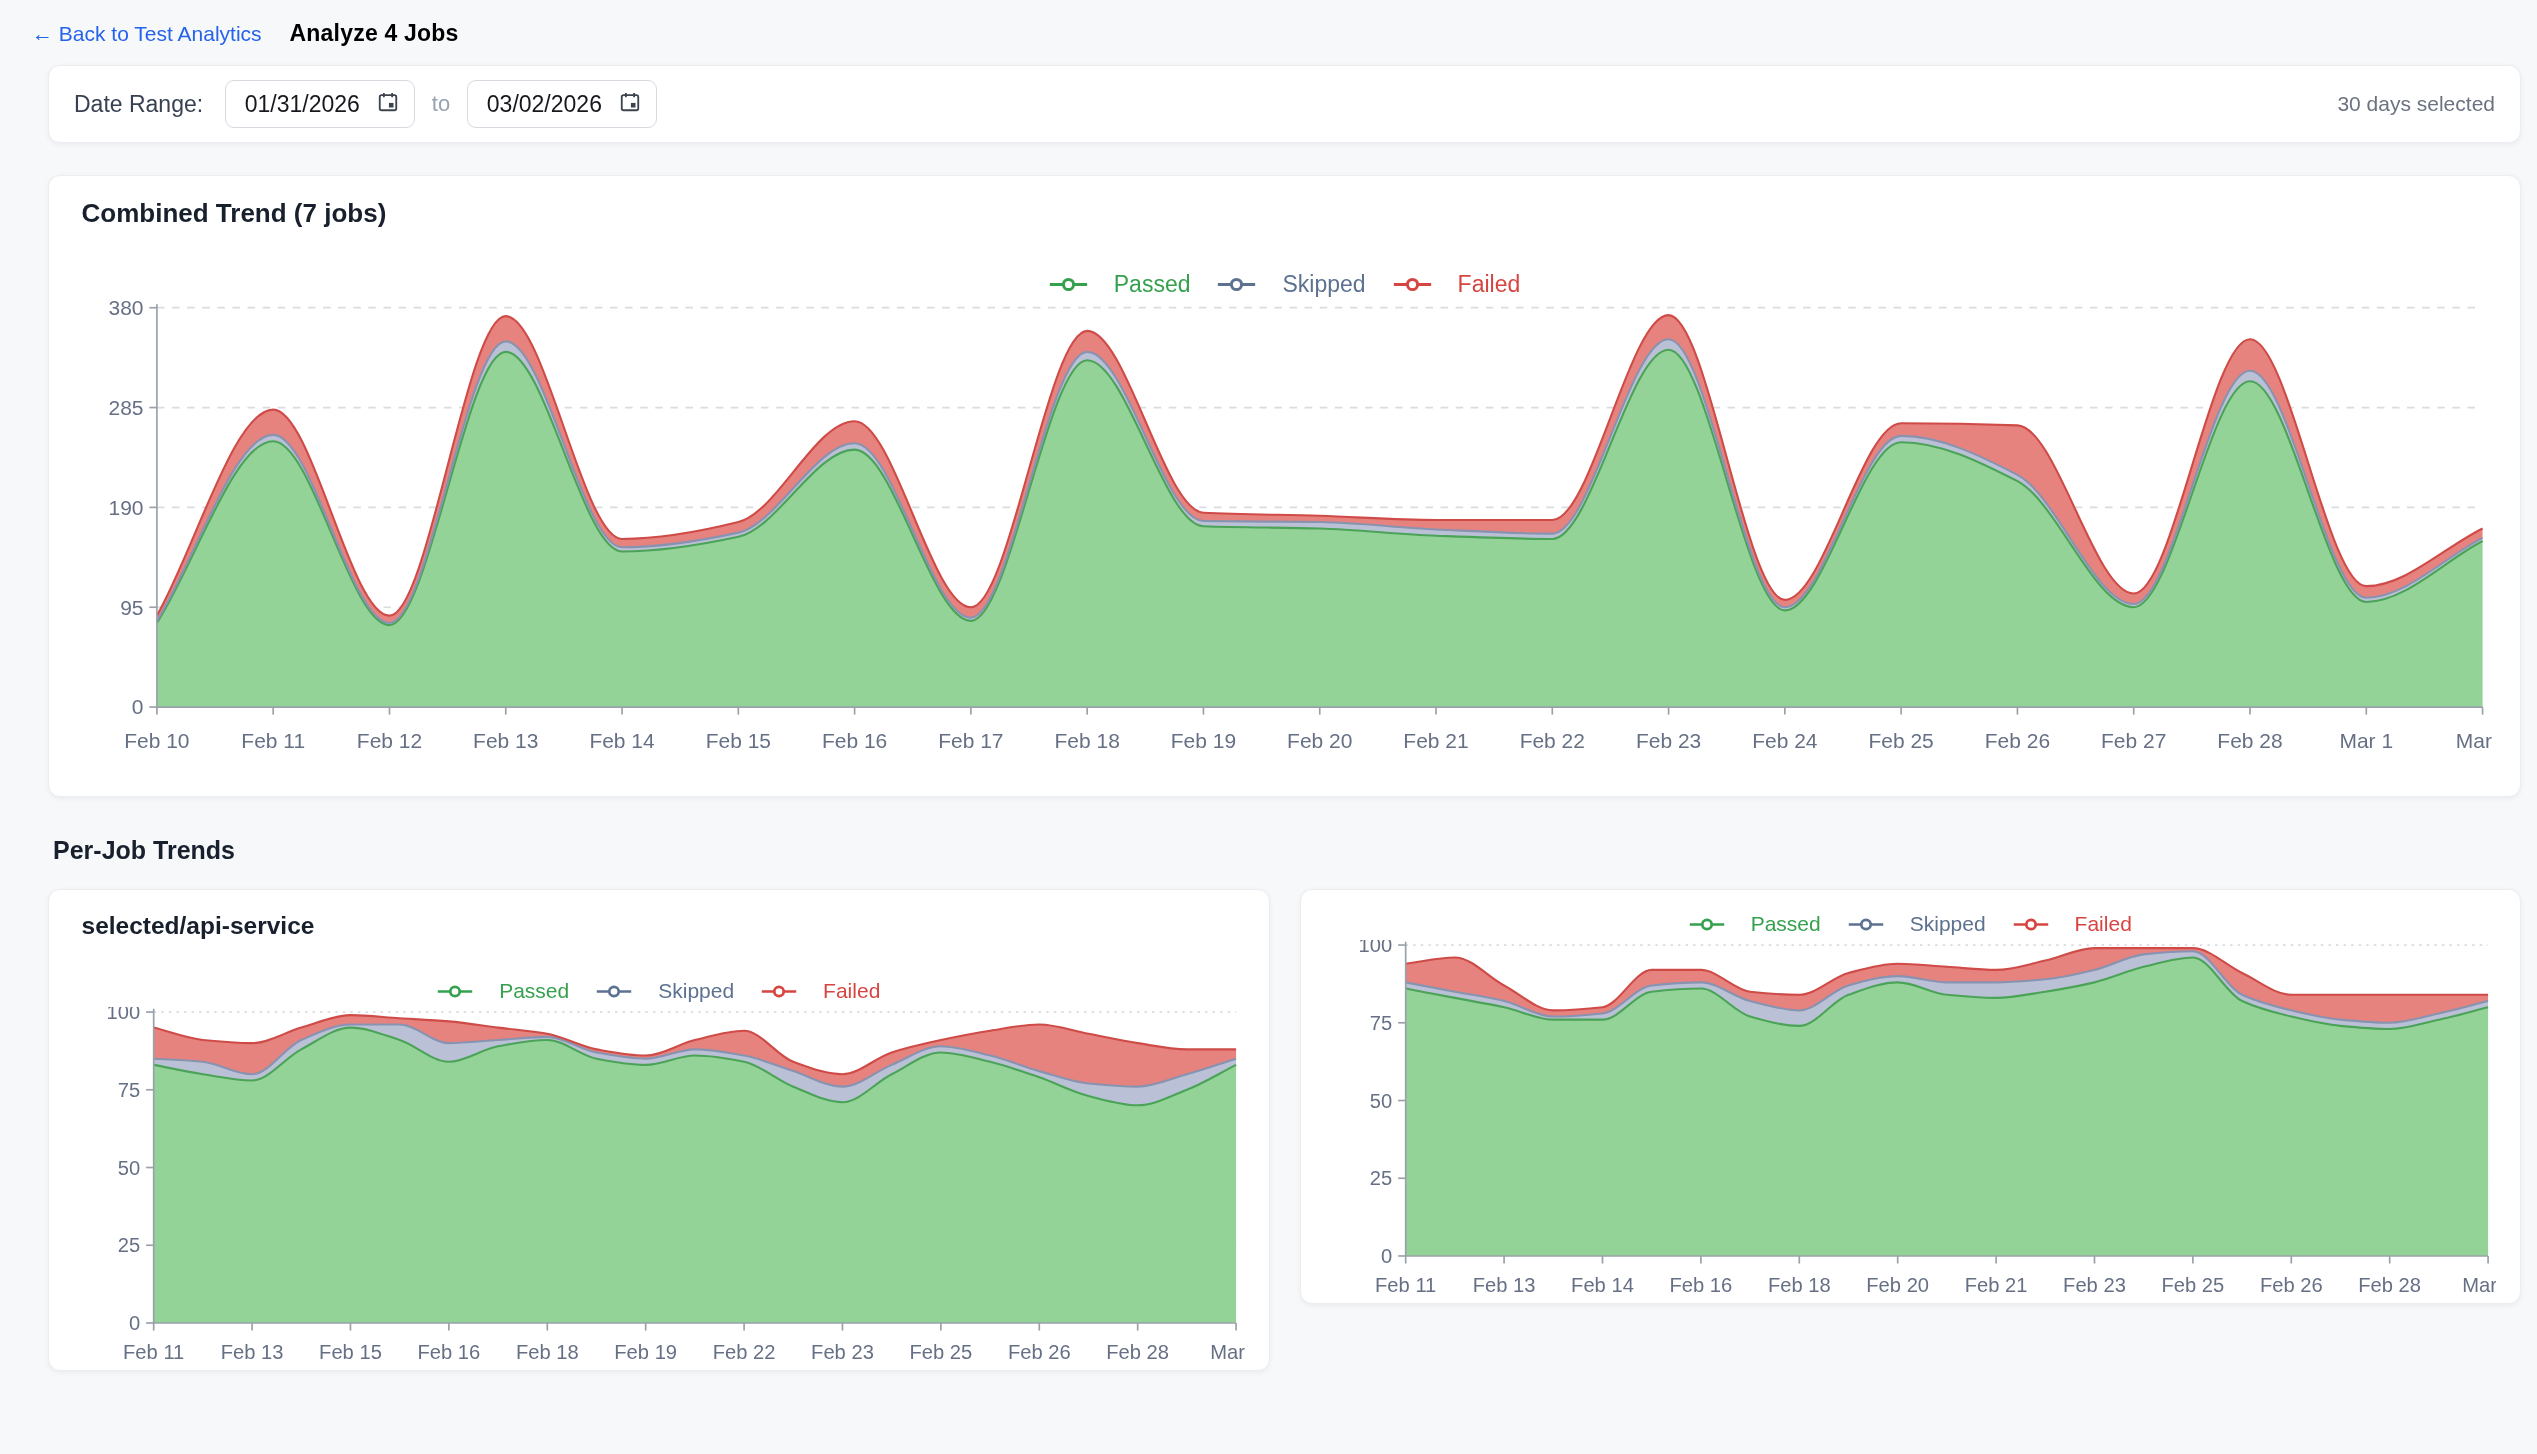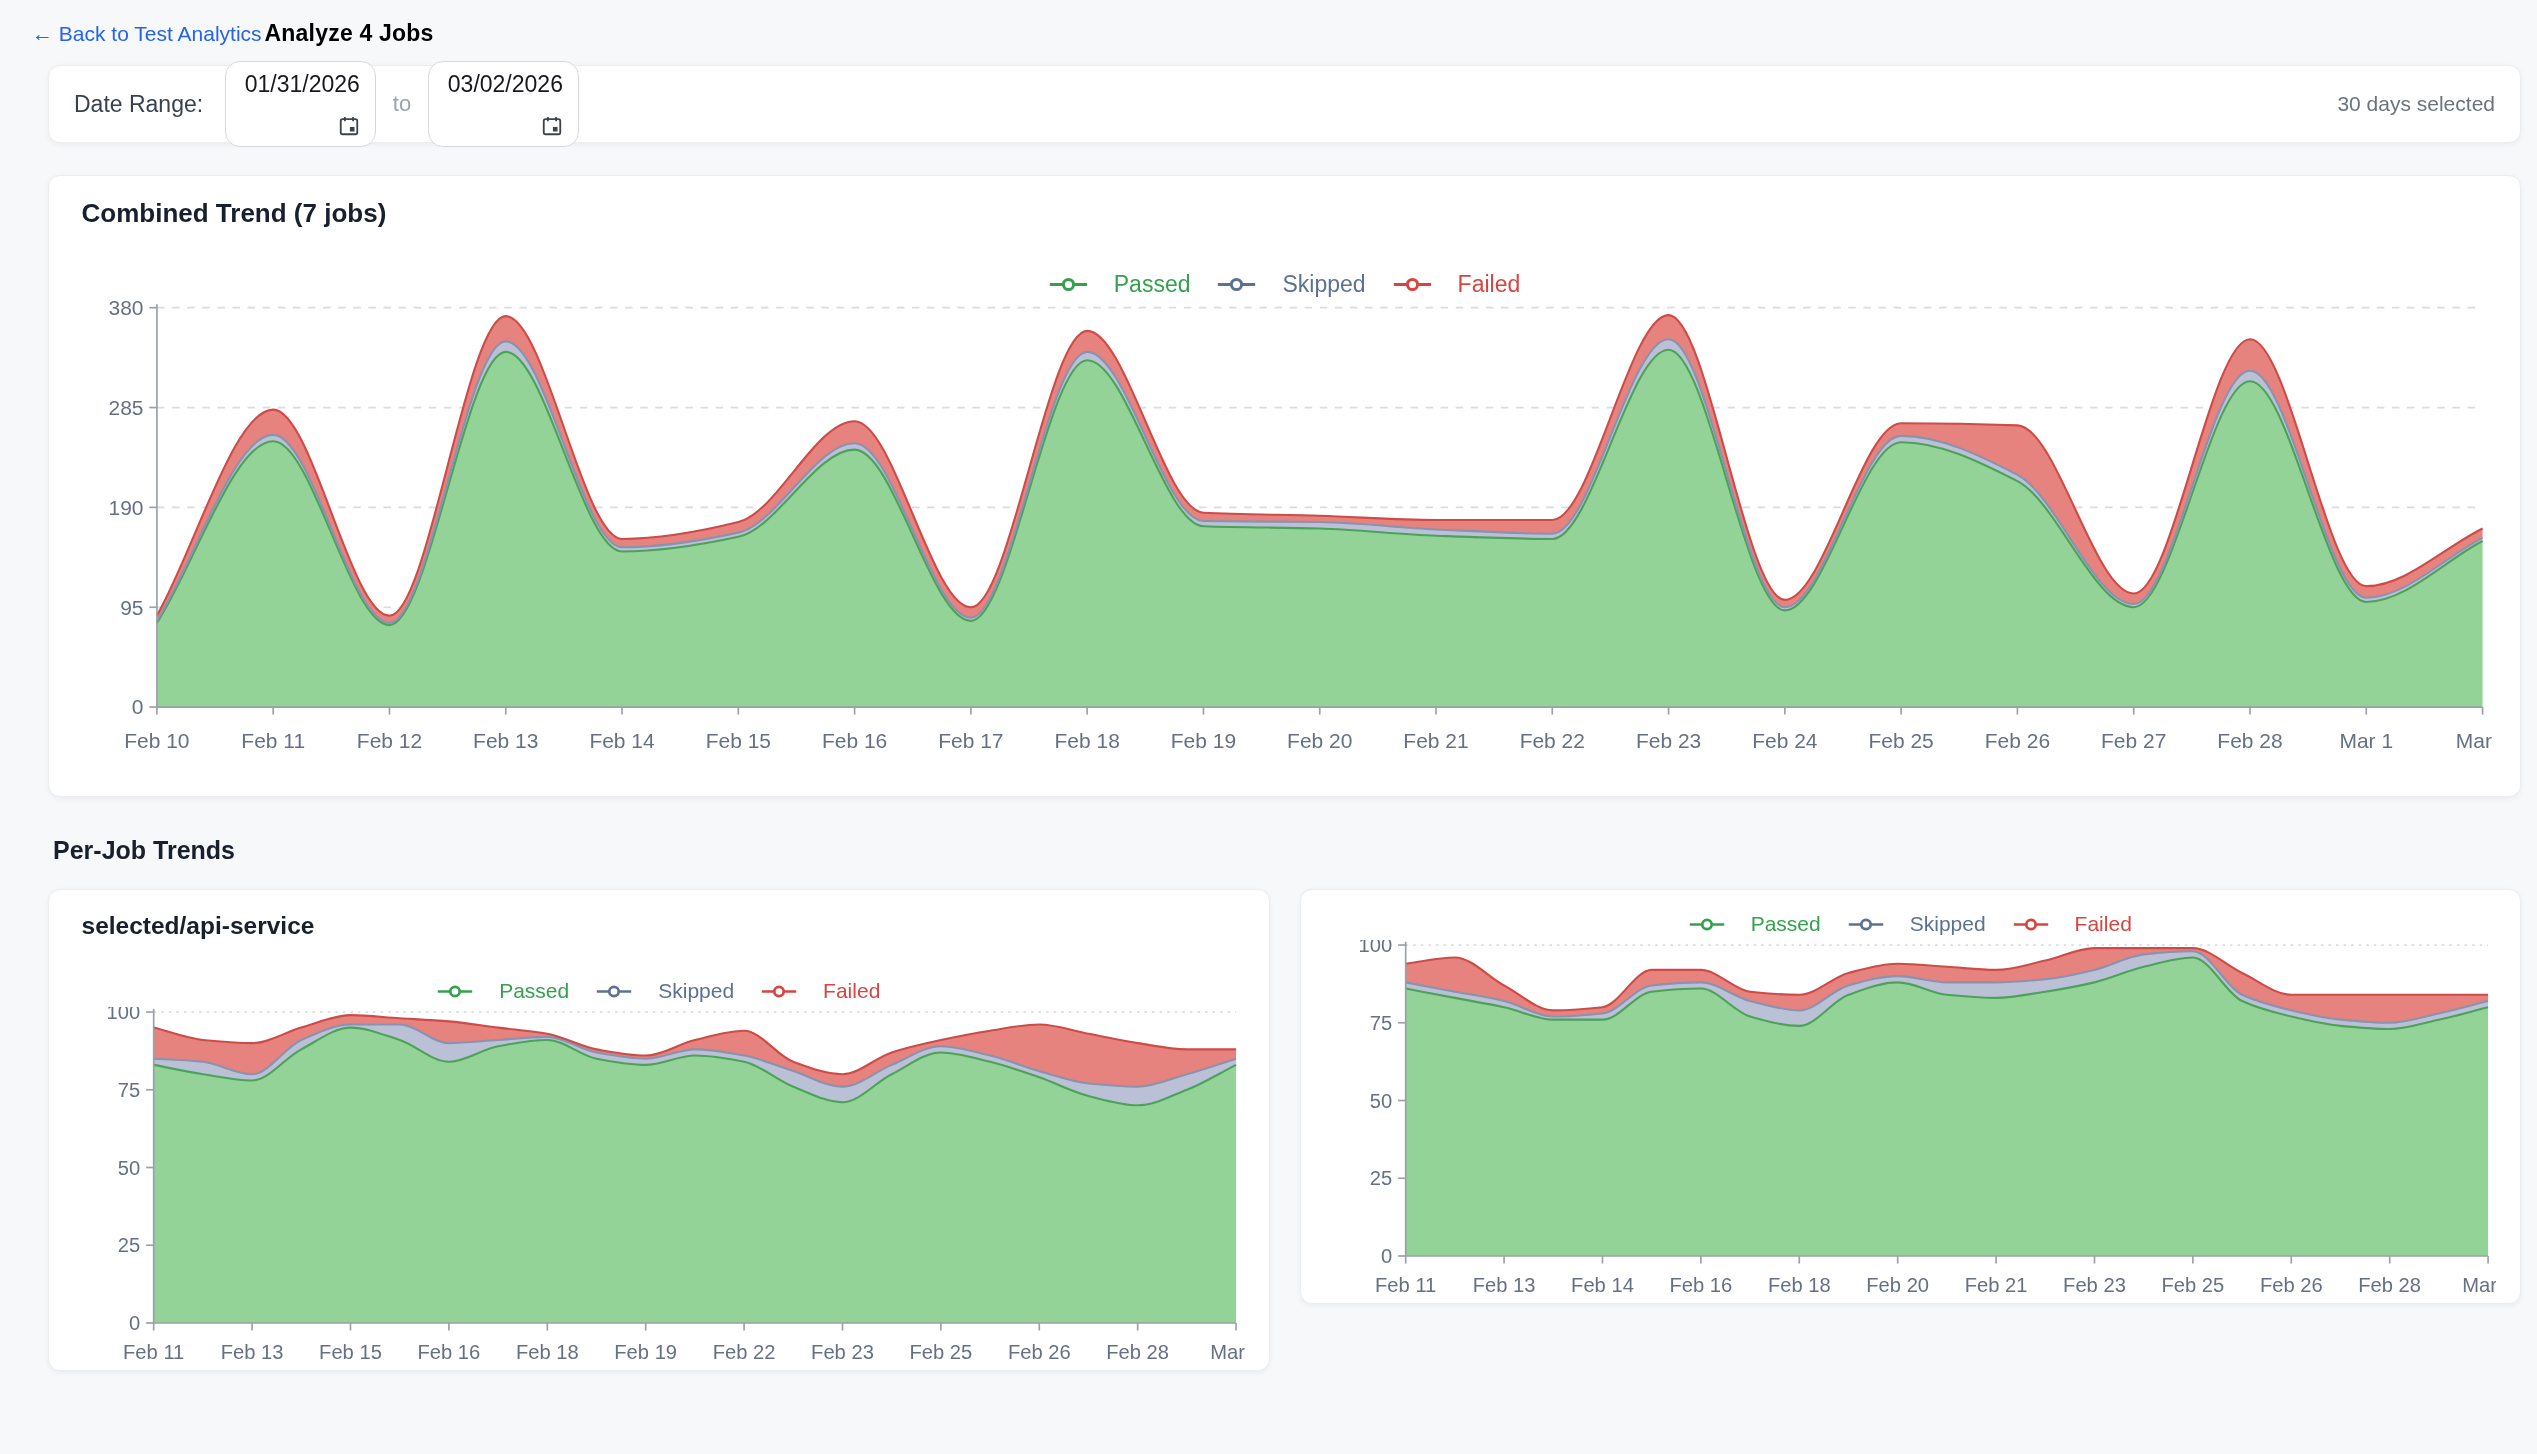--- a/index.html
+++ b/index.html
@@ -1,29 +1,29 @@
 <!DOCTYPE html>
 <html style="font-size:13.5px"><head>
 <meta charset="utf-8">
 <style>
   html,body{margin:0;padding:0;}
   body{
     width:2538px;height:1455px;overflow:hidden;
     background:#f7f8fa;color:#111827;
     font-family:"Liberation Sans","DejaVu Sans",sans-serif;
   }
-  .topbar{display:flex;align-items:center;padding:17px 0 15px 32px;}
+  .topbar{display:flex;align-items:center;gap:25px;padding:17px 0 15px 32px;}
   .back{color:#2563eb;font-size:21px;text-decoration:none;cursor:pointer;}
   .topbar h1{font-size:23px;margin:3px;font-weight:700;color:#000000;letter-spacing:0.2px;}
   .wrap{padding:0 17px 0 48px;}
   .card{background:#fff;border:0.8px solid #ebedf1;border-radius:12px;box-shadow:0 1.7px 5px rgba(16,24,40,.05);}
   .dr-card{display:flex;align-items:center;height:76px;padding:0 25px;}
   .dr-label{font-size:23px;color:#374151;margin-right:22px;}
-  .dinput{display:flex;align-items:flex-end;gap:17px;border:1.3px solid #d6dae0;border-radius:15px;
-          padding:9.3px 15px 9.3px 18.6px;font-size:23px;color:#16181d;background:#fff;cursor:pointer;flex-direction:column;}
+  .dinput{display:flex;align-items:flex-start;gap:17px;border:1.3px solid #d6dae0;border-radius:9px;
+          padding:9.3px 15px 9.3px 18.6px;font-size:23px;color:#16181d;background:#fff;cursor:pointer;}
   .to{color:#9aa3af;font-size:22px;margin:0 17px;}
   .btns{display:flex;gap:12px;margin-left:22px;}
   .btn{border:none;border-radius:8.5px;background:#eef0f3;color:#333b48;font-size:22px;
        padding:12px 22px;font-family:inherit;cursor:pointer;}
   .btn.active{background:#4660e8;color:#fff;}
   .summary{margin-left:auto;color:#6b7280;font-size:21px;}
   .combined-card{margin-top:32px;padding:22px 24px 25px;}
   .card h2{font-size:26px;margin:0 0 42px 8.5px;color:#18202e;font-weight:700;}
   .legend{display:flex;justify-content:center;align-items:center;gap:27px;font-size:23px;margin-bottom:3.4px;font-weight:400;}
   .legend.sm{font-size:21px;}

